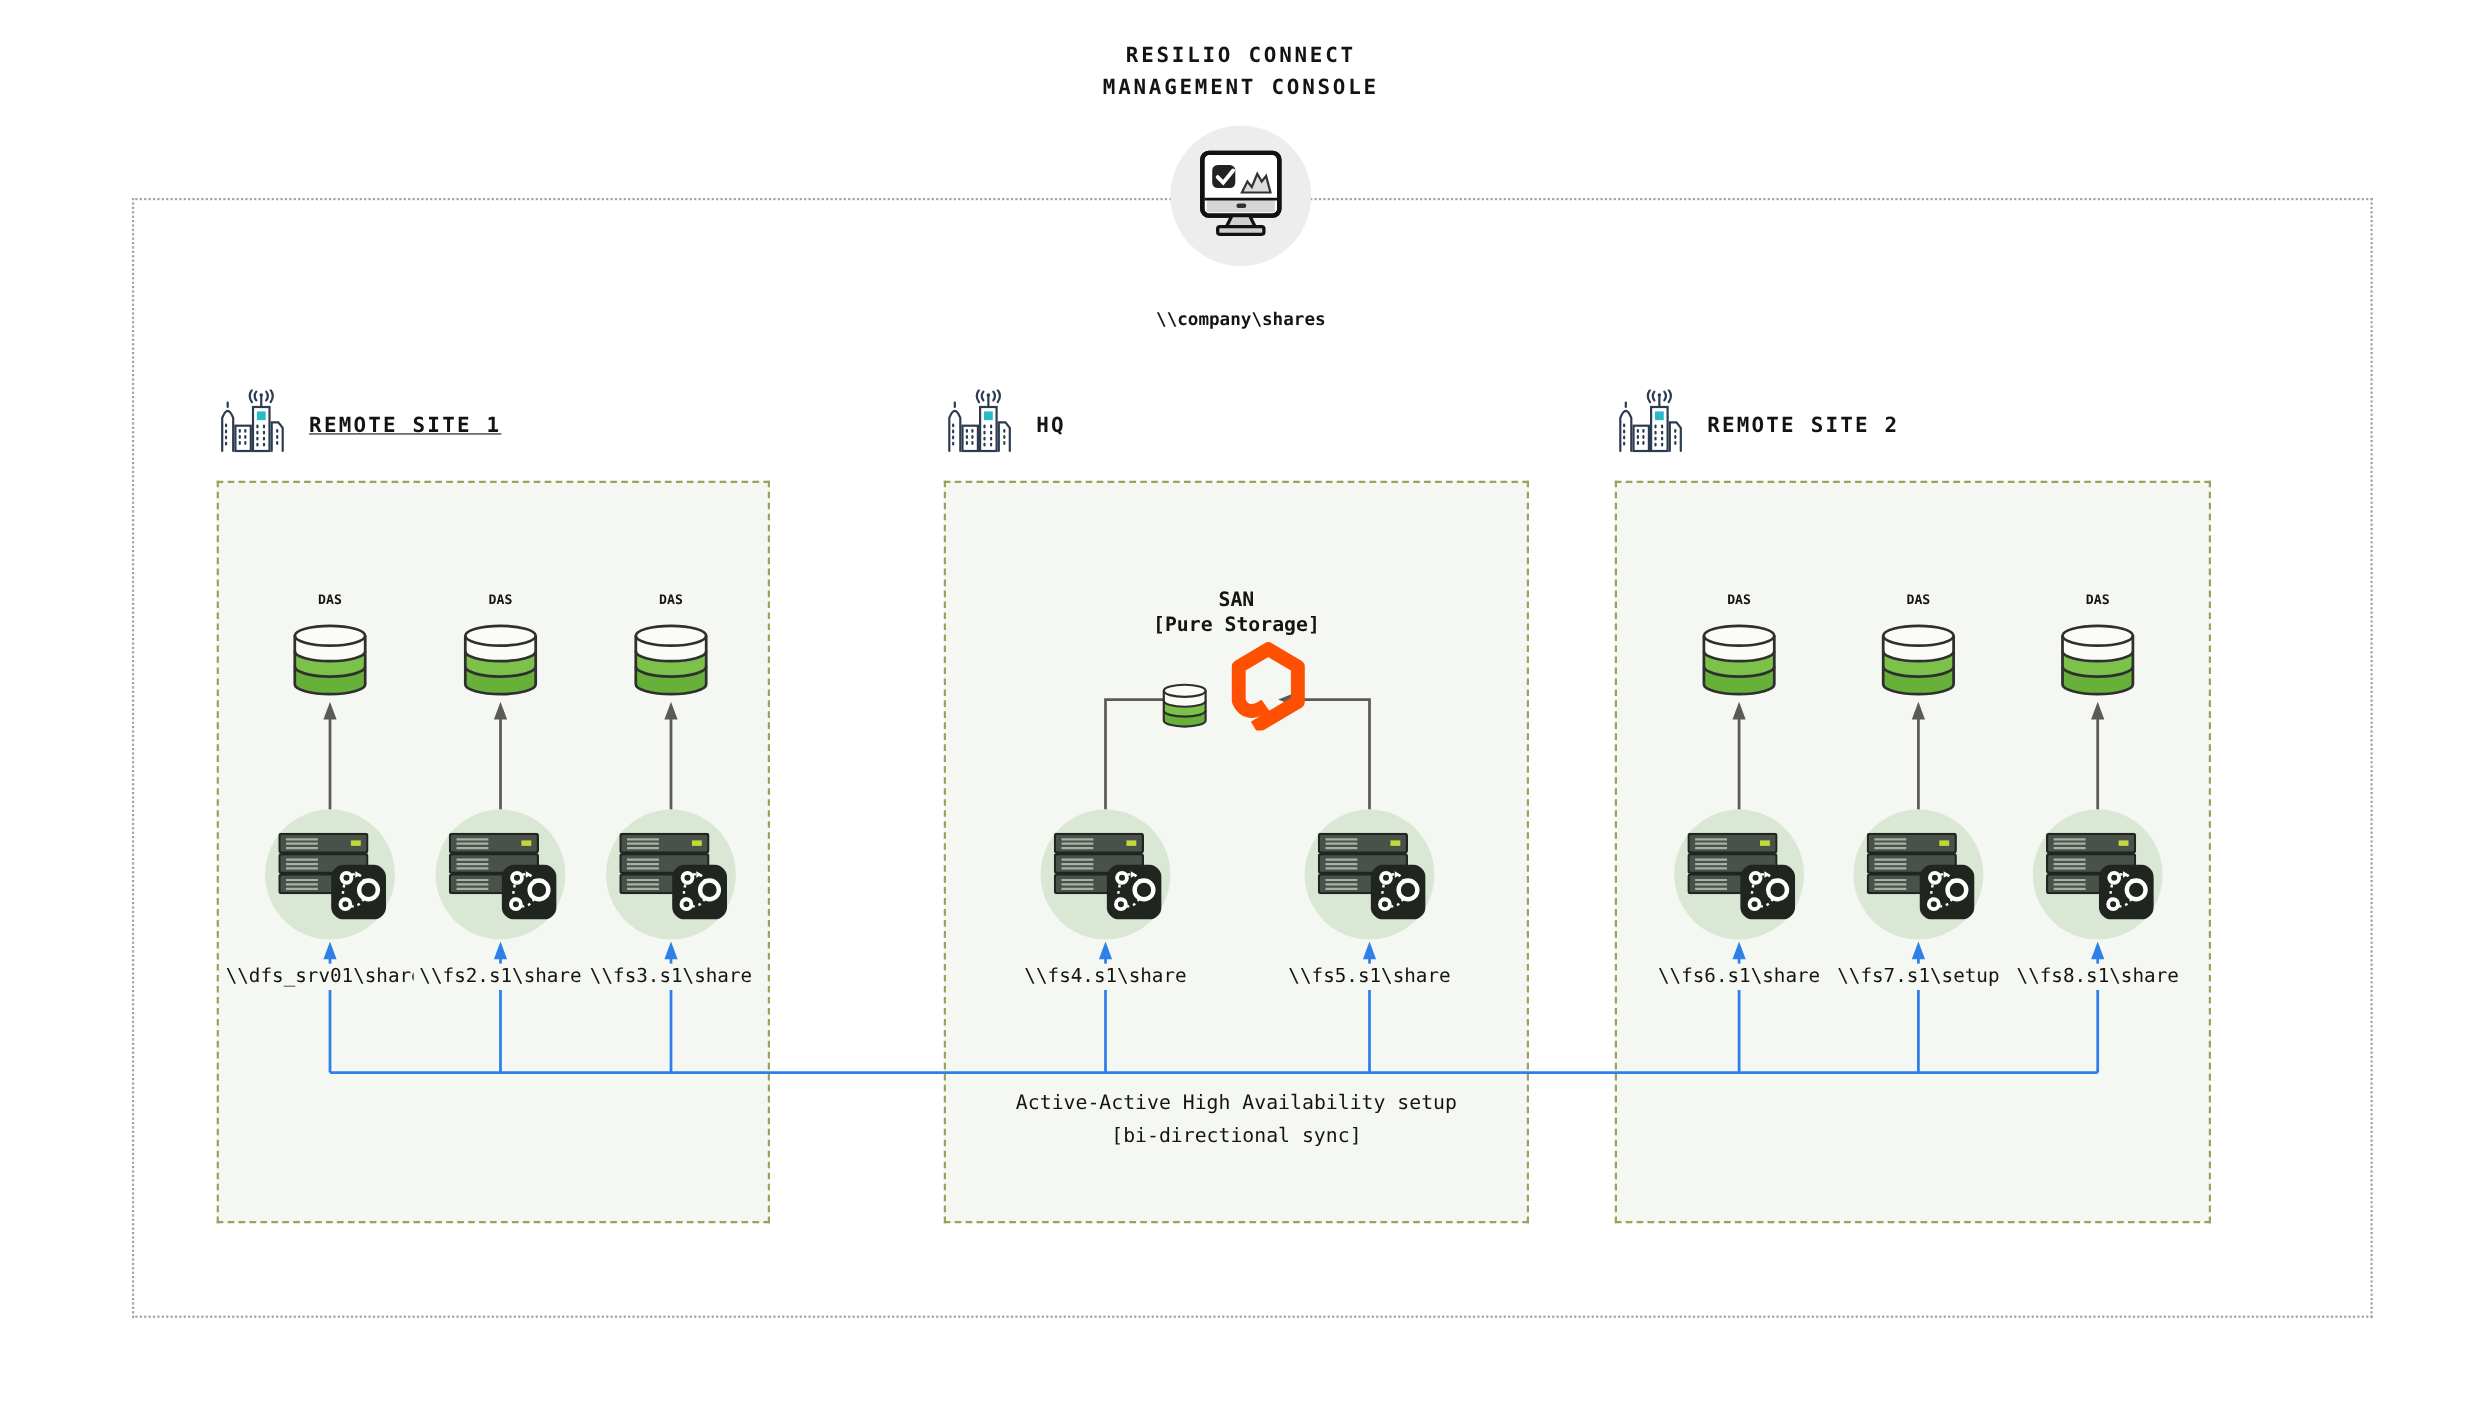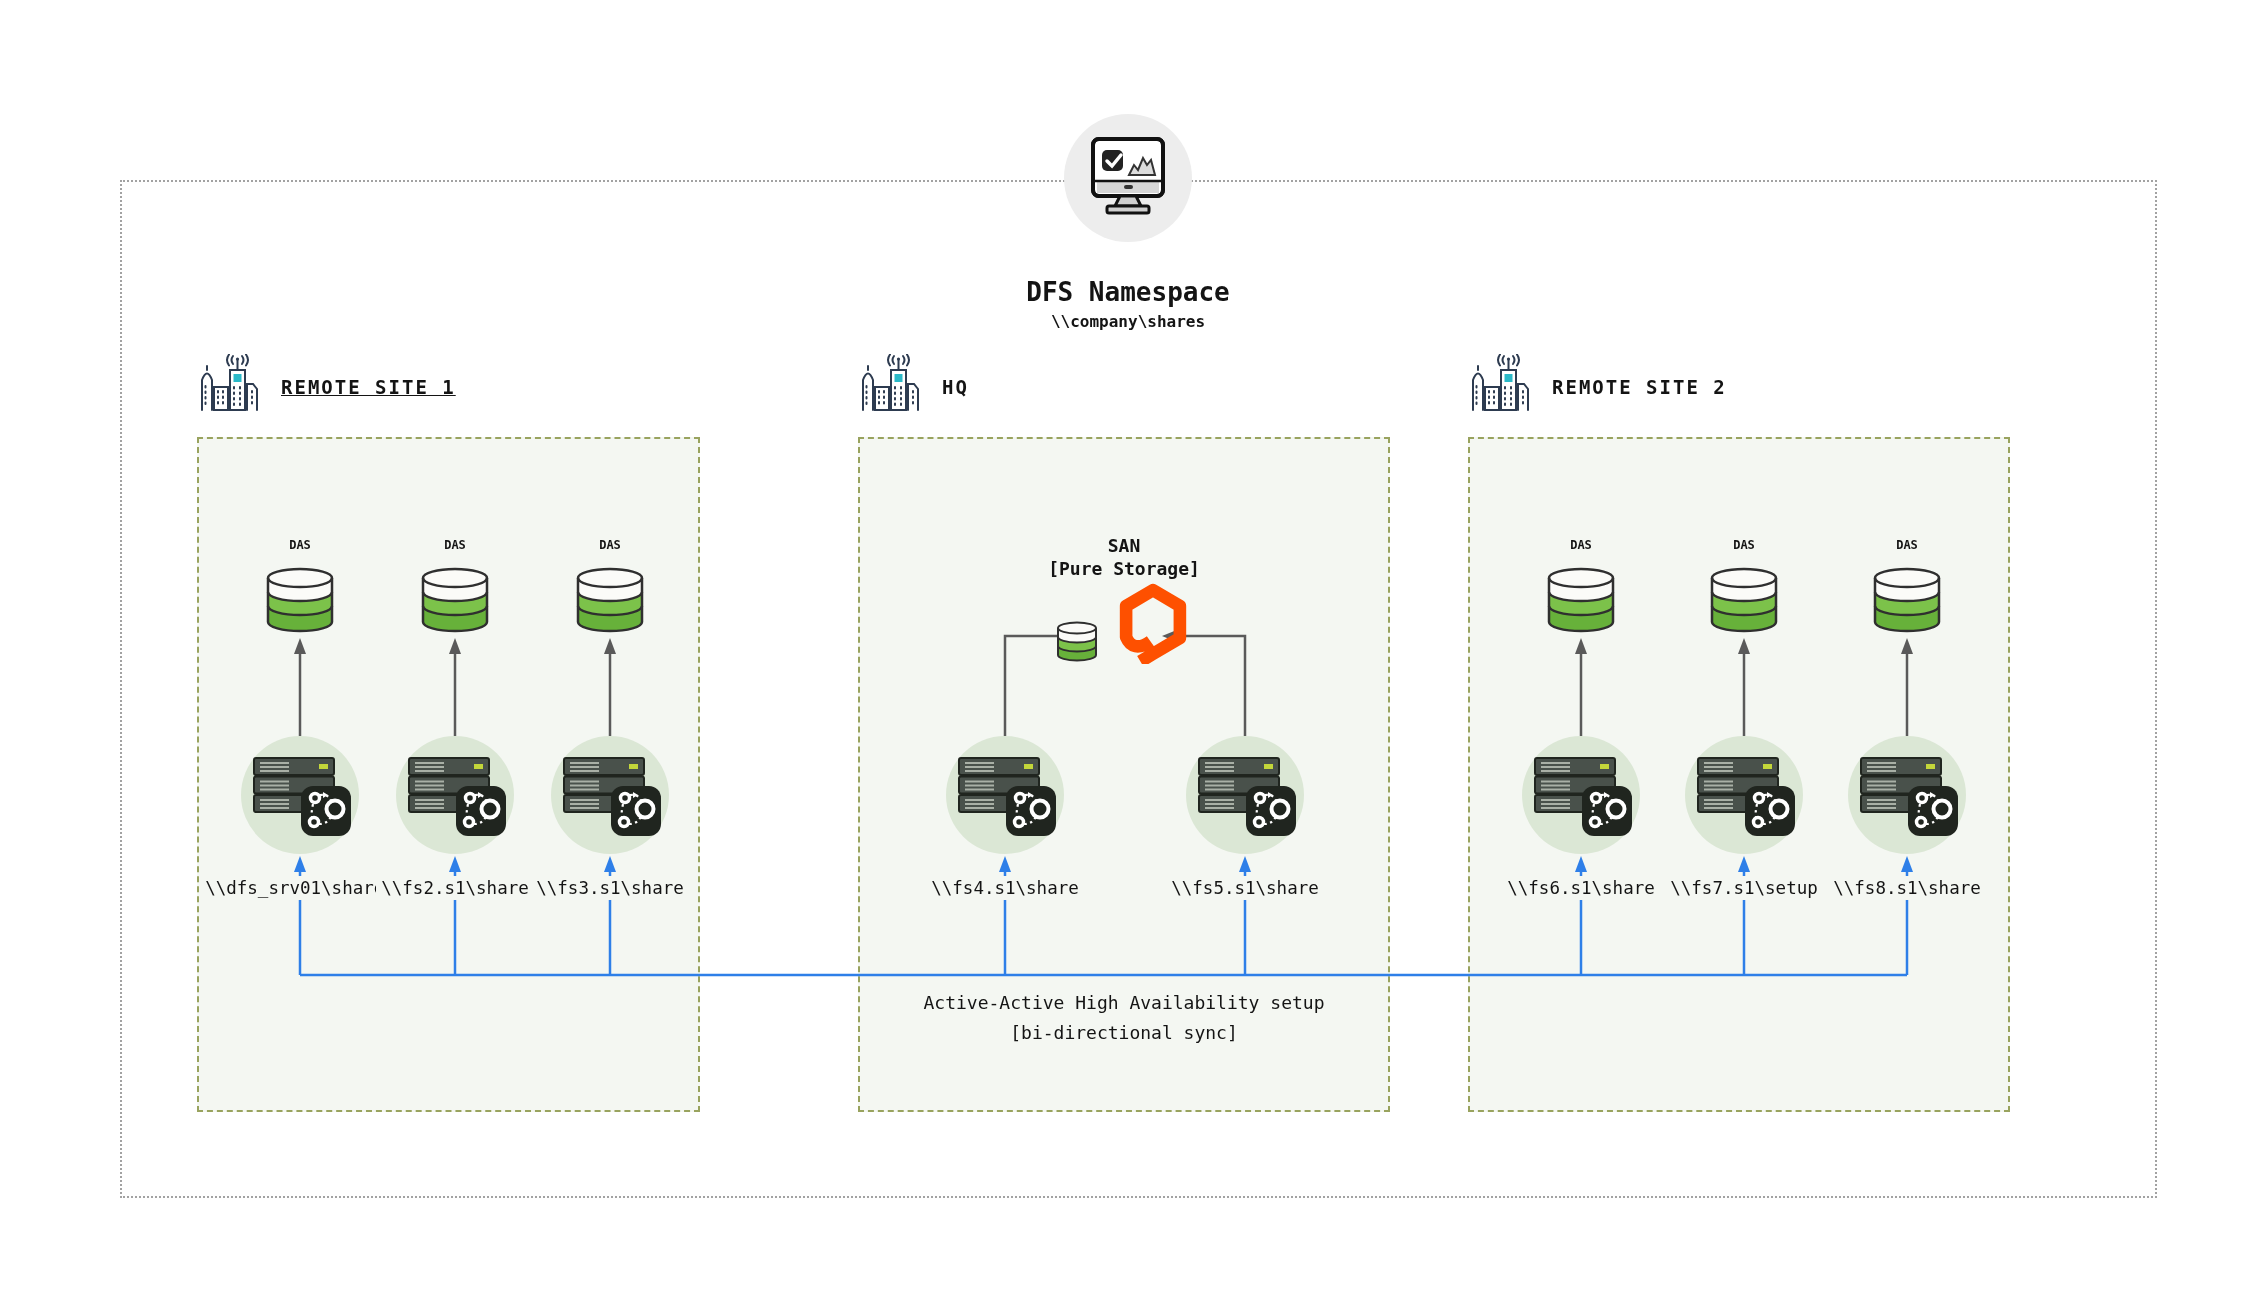--- a/index.html
+++ b/index.html
@@ -108,37 +108,40 @@
         <polygon points="1239,872 1251,872 1245,856" stroke="none"></polygon>
       <line x1="1581" y1="870" x2="1581" y2="975"></line>
         <polygon points="1575,872 1587,872 1581,856" stroke="none"></polygon>
       <line x1="1744" y1="870" x2="1744" y2="975"></line>
         <polygon points="1738,872 1750,872 1744,856" stroke="none"></polygon>
       <line x1="1907" y1="870" x2="1907" y2="975"></line>
         <polygon points="1901,872 1913,872 1907,856" stroke="none"></polygon>
     </g>
   </svg>
 
+  <div class="console-title">
+    <div>RESILIO CONNECT</div>
+    <div>MANAGEMENT CONSOLE</div>
+  </div>
   <div class="console-circle">
     <svg width="100" height="88" viewBox="0 0 100 88">
       <rect x="15" y="5" width="70" height="57" rx="6" fill="#ffffff" stroke="#111" stroke-width="4"></rect>
       <rect x="19" y="48" width="62" height="11" fill="#d6d6d6" stroke="none"></rect>
       <rect x="46" y="51" width="9" height="4" rx="2" fill="#333"></rect>
       <rect x="15" y="5" width="70" height="57" rx="6" fill="none" stroke="#111" stroke-width="4"></rect>
       <line x1="17" y1="47" x2="83" y2="47" stroke="#111" stroke-width="2.5"></line>
       <rect x="24" y="16" width="21" height="21" rx="5" fill="#222"></rect>
       <path d="M29 27 l5 5 l9 -11" stroke="#fff" stroke-width="3.5" fill="none" stroke-linecap="round"></path>
       <path d="M51 41 L56 31 L60 36 L65 24 L69 31 L73 26 L77 41 Z" fill="#dcdcdc" stroke="#333" stroke-width="2"></path>
       <path d="M42 62 h16 l5 10 h-26 z" fill="#cfcfcf" stroke="#111" stroke-width="3"></path>
       <rect x="29" y="72" width="42" height="7" rx="2" fill="#cfcfcf" stroke="#111" stroke-width="3"></rect>
     </svg>
   </div>
 
   <div class="ns-block">
-    <div class="ns-title">DFS Namespace</div>
     <div class="ns-path">\\company\shares</div>
   </div>
 
   <div class="site-header h1">
     <svg width="64" height="58" viewBox="0 0 64 58" fill="none" stroke="#2d3b50" stroke-width="2" stroke-linecap="round">
       <path d="M5 56 V26 Q10 13 15 26 V56"></path>
         <line x1="10" y1="16" x2="10" y2="12"></line>
       <line x1="8.5" y1="32" x2="8.5" y2="52" stroke-dasharray="1.5,4"></line>
       <rect x="17" y="33" width="14" height="23"></rect>
       <line x1="21" y1="37" x2="21" y2="52" stroke-dasharray="1.5,4"></line>

